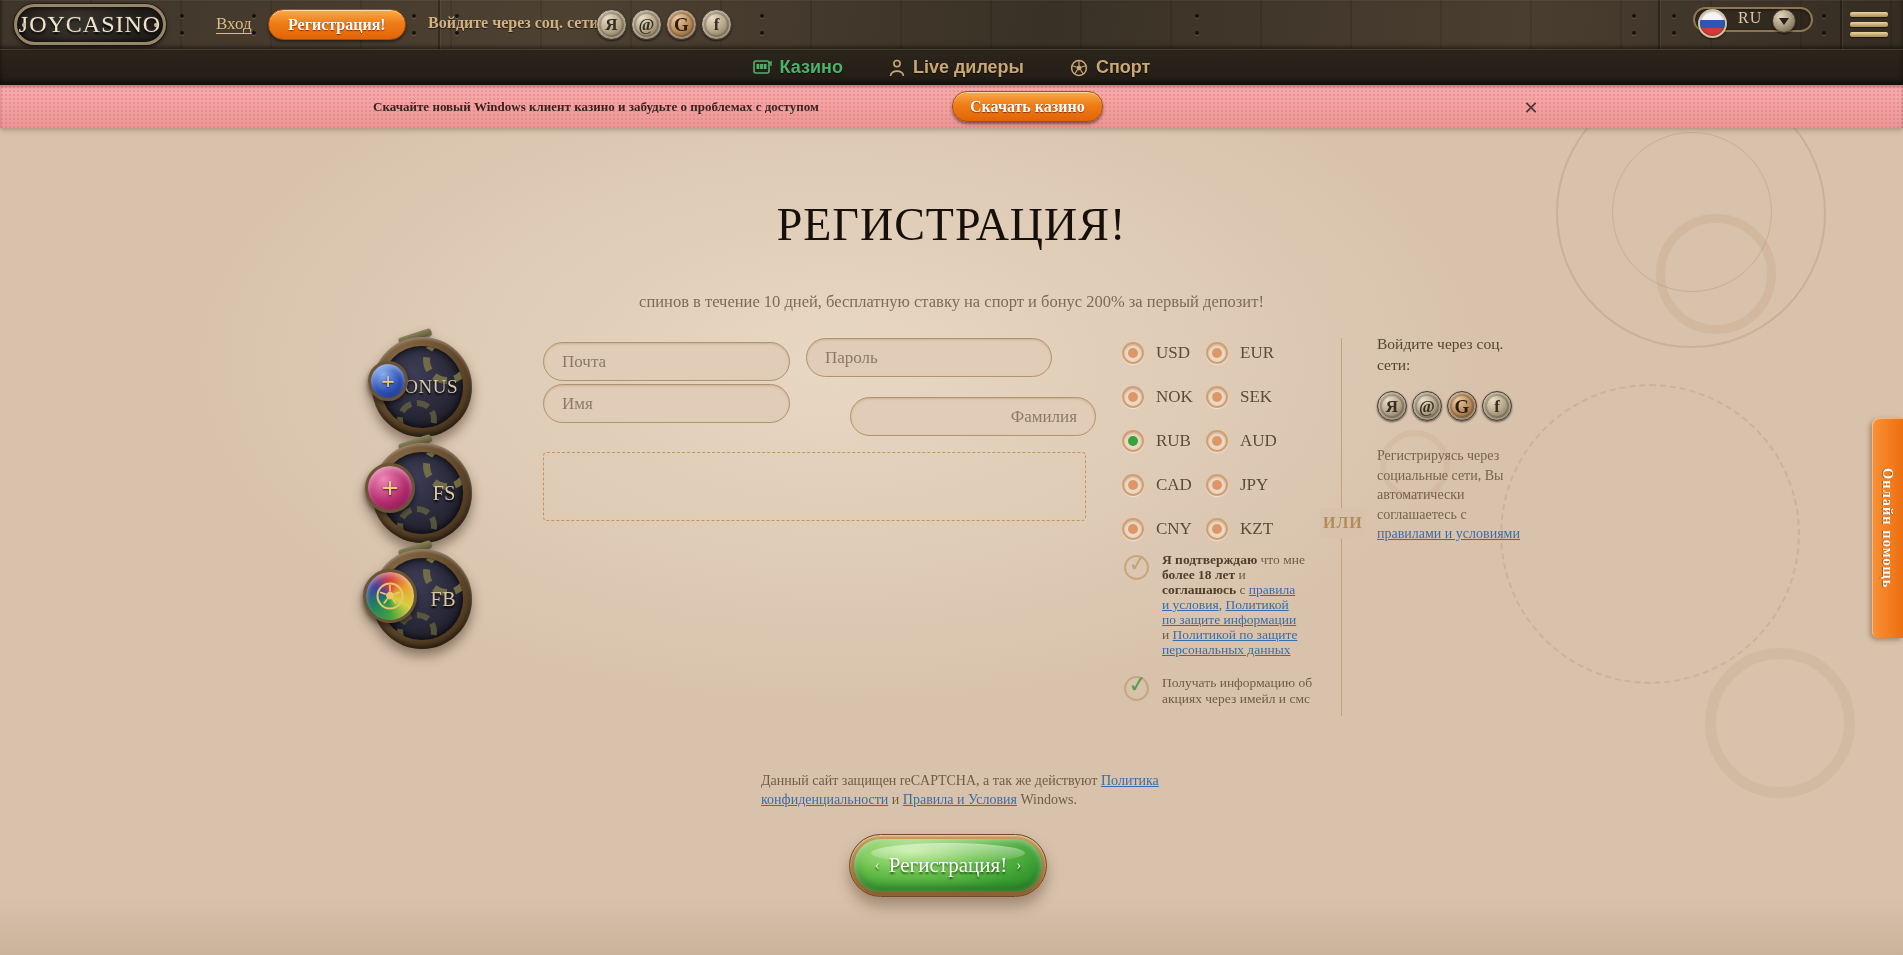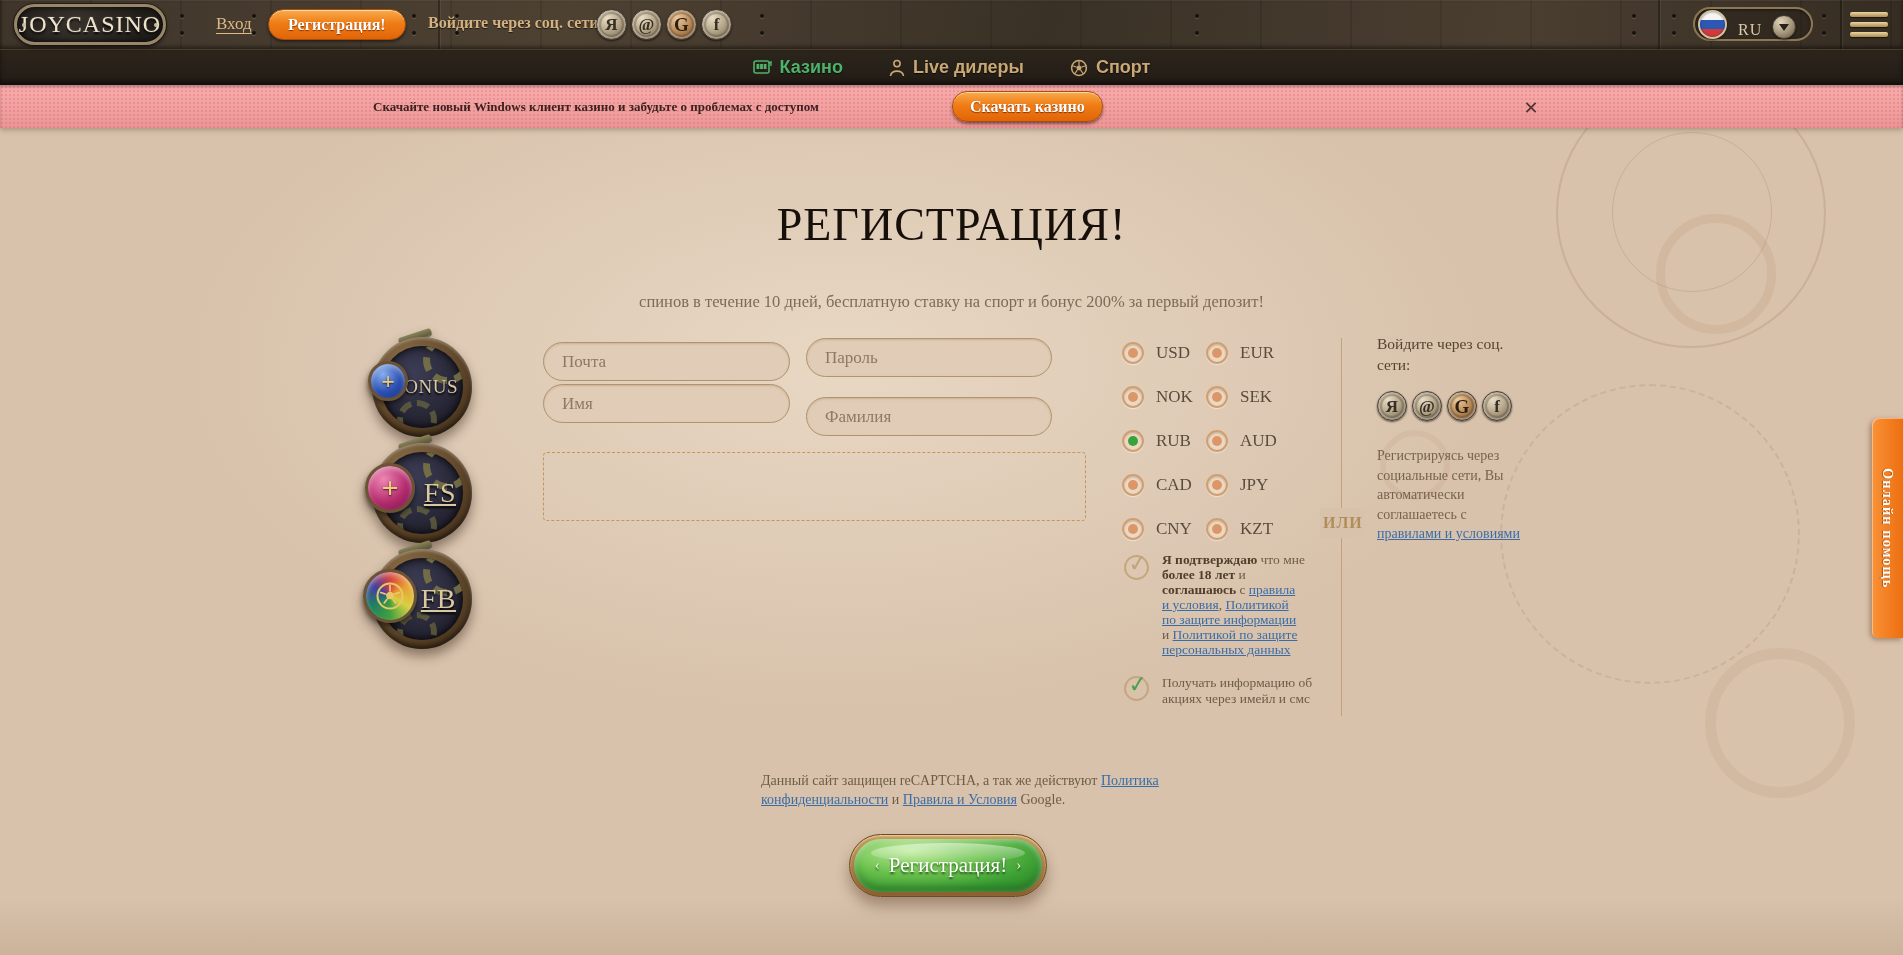--- a/index.html
+++ b/index.html
@@ -55,23 +55,23 @@
   .topbar-coins { position:absolute; left:596px; top:9px; display:flex; gap:4px; }
 
   .coin { width:31px; height:31px; border-radius:50%; border:1px solid #473d2f; padding:0; cursor:pointer;
     background: radial-gradient(circle at 35% 28%, #e9ddc5, #b3a488 48%, #7a6d55 85%, #5a4f3c);
     box-shadow: 0 1px 2px rgba(0,0,0,.6), inset 0 0 0 2px rgba(255,255,255,.3), inset 0 0 0 4px rgba(90,75,55,.35);
     display:flex; align-items:center; justify-content:center; }
   .coin-glyph { font-family:"Liberation Serif",serif; font-weight:bold; font-size:17px; color:#372f23; line-height:1; }
   .coin-google { background: radial-gradient(circle at 35% 28%, #ecca9e, #b98a58 48%, #7c5831 85%, #5a3c1e); }
   .coin-google .coin-glyph { color:#2c1f12; font-size:19px; }
 
-  .lang-plate { position:absolute; left:1693px; top:7px; width:120px; height:34px; border-radius:18px;
+  .lang-plate { position:absolute; left:1693px; top:7px; width:120px; height:25px; border-radius:18px;
     border:2px solid #8d7753; background:rgba(0,0,0,.18); box-shadow: inset 0 1px 3px rgba(0,0,0,.5);
-    display:flex; align-items:flex-end; cursor:pointer;font-family:Liberation Serif, serif; }
+    display:flex; align-items:flex-start; cursor:pointer;font-family:Liberation Serif, serif; }
   .flag-coin { width:29px; height:29px; border-radius:50%; margin-left:3px; overflow:hidden;
     border:2px solid #cfc1a2; box-shadow:0 1px 2px rgba(0,0,0,.6), inset 0 0 2px rgba(0,0,0,.5);
     background: linear-gradient(#f5f5f5 34%, #2b57b5 34% 66%, #cf3a3a 66%); }
   .lang-code { margin-left:11px; font-size:16px; color:#dccba6; letter-spacing:1px; }
   .lang-arrow-coin { width:24px; height:24px; border-radius:50%; margin-left:10px;
     background: radial-gradient(circle at 35% 28%, #e2d5bc, #a89a7e 50%, #6f English6350 90%);
     background: radial-gradient(circle at 35% 28%, #e2d5bc, #a89a7e 50%, #6f6350 90%);
     border:1px solid #45File3b2e; border:1px solid #453b2e; box-shadow:0 1px 2px rgba(0,0,0,.6);
     display:flex; align-items:center; justify-content:center; }
   .lang-arrow { width:0; height:0; border-left:5px solid transparent; border-right:5px solid transparent; border-top:7px solid #2a2218; }
@@ -116,21 +116,21 @@
     box-shadow: inset 0 2px 3px rgba(255,255,255,.3), inset 0 -3px 5px rgba(0,0,0,.55); }
   .badge-core { position:absolute; inset:9px; border-radius:50%; overflow:hidden;
     background: radial-gradient(circle at 40% 32%, #3c3c55, #23222f 75%);
     box-shadow: inset 0 0 10px #000; }
   .gear { position:absolute; border-radius:50%; }
   .gear-a { width:48px; height:48px; top:-10px; right:-8px; border:7px dashed #7d7747; opacity:.85; }
   .gear-b { width:40px; height:40px; bottom:-12px; left:16px; border:6px dashed #6d6840; opacity:.7; }
   .badge-label { position:absolute; right:7px; top:50%; transform:translateY(-50%); color:#d9c8a2;
     text-shadow:0 2px 2px #000; letter-spacing:.5px; }
   .badge-1 .badge-label { font-size:19px; right:5px; }
-  .badge-2 .badge-label, .badge-3 .badge-label { font-size:28px;text-decoration:underline; }
+  .badge-2 .badge-label, .badge-3 .badge-label { font-size:20px; }
   .orb { position:absolute; border-radius:50%; border:3px solid #6b5434;
     box-shadow: 0 3px 5px rgba(0,0,0,.5), inset 0 3px 5px rgba(255,255,255,.45);
     display:flex; align-items:center; justify-content:center; }
   .orb-plus { color:#eecd74; font-weight:bold; text-shadow:0 1px 2px rgba(0,0,0,.7); line-height:1; }
   .orb-bonus { left:-4px; top:24px; width:40px; height:40px;
     background: radial-gradient(circle at 35% 30%, #86aeee, #2c4fb2 55%, #122c74); }
   .orb-bonus .orb-plus { font-size:24px; }
   .orb-fs { left:-7px; top:20px; width:50px; height:50px;
     background: radial-gradient(circle at 35% 30%, #ee86b4, #b42c6e 55%, #6e1242); }
   .orb-fs .orb-plus { font-size:30px; }
@@ -138,21 +138,21 @@
     background: conic-gradient(#d84040,#e8a030,#d8d040,#40a040,#208060,#4040a0,#d84040); }
 
   
   .field { position:absolute; height:39px; border-radius:20px; border:1px solid #b2946c;
     background:#e1ccb7; color:#6b5a47; font-family:"Liberation Serif",serif; font-size:17px; padding:0 18px;
     box-shadow: inset 0 1px 2px rgba(140,100,60,.25); outline:none; }
   .field::placeholder { color:#8c7a64; opacity:1; }
   .f-email    { left:543px; top:342px; width:247px; }
   .f-password { left:806px; top:338px; width:246px; }
   .f-name     { left:543px; top:384px; width:247px; }
-  .f-surname  { left:806px; top:397px; width:246px; }
+  .f-surname  { left:850px; top:397px; width:246px;text-align:right; }
   .bonus-box { position:absolute; left:543px; top:452px; width:543px; height:69px; border:1px dashed #c6955f; border-radius:4px; }
   .f-bonus { left:557px; top:467px; width:516px; }
 
   
   .currency-grid { position:absolute; left:1122px; top:331px; display:grid; grid-template-columns:84px 84px; grid-auto-rows:44px; align-items:center; }
   .currency-option { display:flex; align-items:center; gap:12px; cursor:pointer; }
   .radio { position:relative; width:22px; height:22px; border-radius:50%; border:2px solid #cf9f72; background:#ecd9c4; flex:none;
     box-shadow: inset 0 1px 2px rgba(130,80,40,.35), 0 1px 1px rgba(255,255,255,.5); }
   .radio .dot { position:absolute; left:50%; top:50%; transform:translate(-50%,-50%); width:10px; height:10px; border-radius:50%; background:#dc9668; }
   .currency-option.selected .radio .dot { background:#3aa23a; }
@@ -473,21 +473,21 @@
       </button>
     <button class="coin coin-google">
         <span class="coin-glyph">G</span>
       </button>
     <button class="coin">
         <span class="coin-glyph">f</span>
       </button>
   </div>
   <p class="social-box-note"><span>Регистрируясь через социальные сети, Вы автоматически соглашаетесь с </span><a class="tlink">правилами и условиями</a></p>
 
-  <p class="recaptcha-note"><span>Данный сайт защищен reCAPTCHA, а так же действуют </span><a class="tlink">Политика конфиденциальности</a><span> и </span><a class="tlink">Правила и Условия</a><span> Google.</span></p>
+  <p class="recaptcha-note"><span>Данный сайт защищен reCAPTCHA, а так же действуют </span><a class="tlink">Политика конфиденциальности</a><span> и </span><a class="tlink">Правила и Условия</a><span> Windows.</span></p>
 
   <button class="submit-btn">
     <span class="submit-inner">
       <span class="submit-arrow">‹</span>
       <span>Регистрация!</span>
       <span class="submit-arrow">›</span>
     </span>
   </button>
 
   <button class="help-tab">Онлайн помощь</button>

